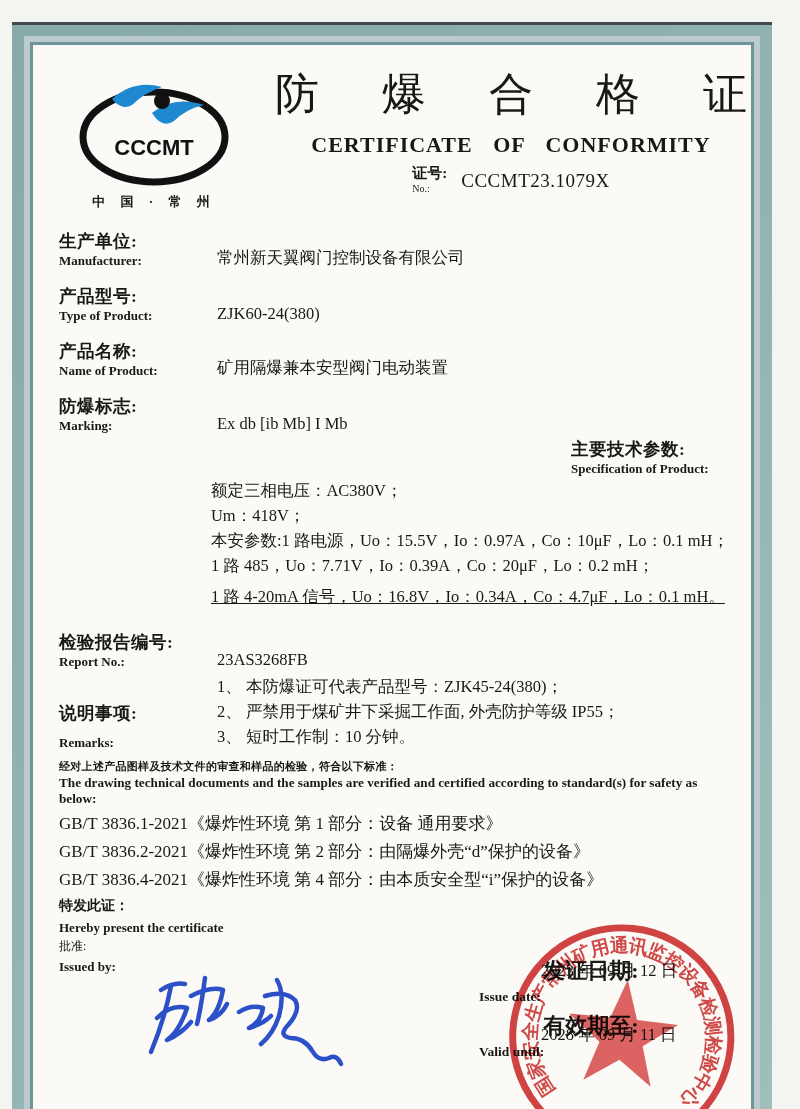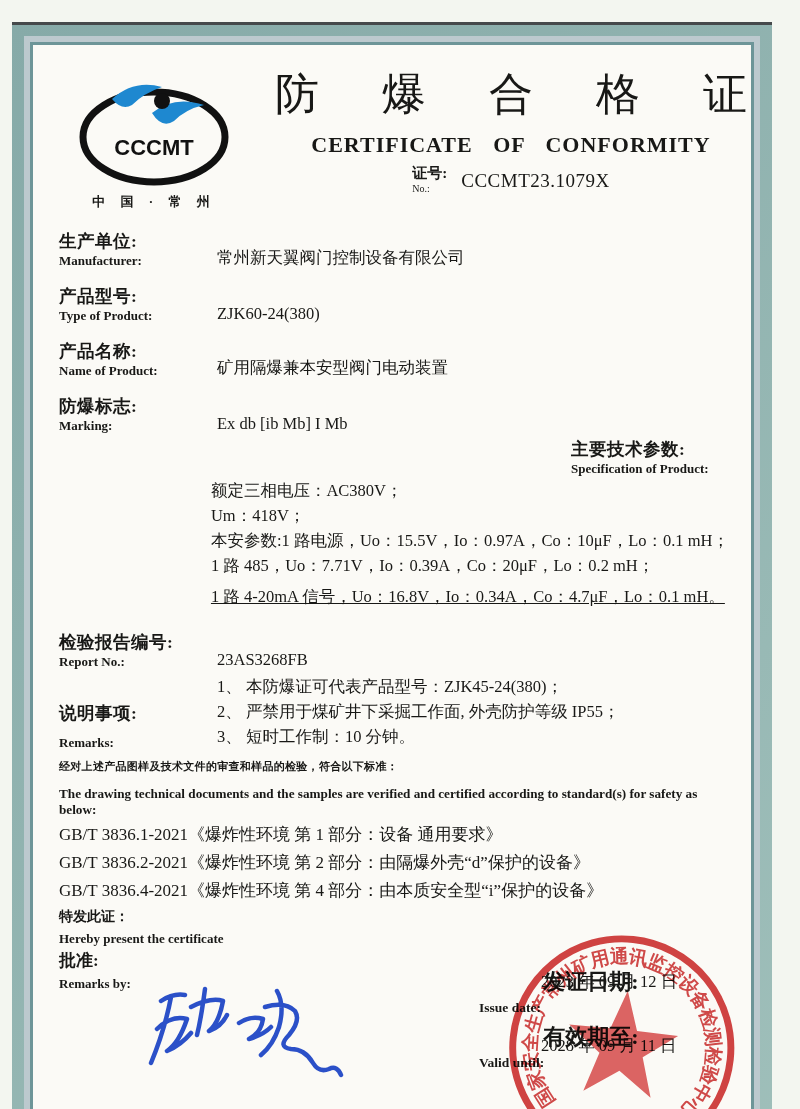--- a/index.html
+++ b/index.html
@@ -34,29 +34,29 @@
   .val .gap-top { margin-top:9px;text-decoration:underline; }
   .row-mfr .val, .row-type .val, .row-name .val, .row-marking .val { padding-top:6px; }
   .row { min-height:52px; }
   .row-spec { min-height:0;flex-direction:column; }
   .row-report { min-height:56px; }
   .row-remarks { min-height:0; }
 
   
   .standards { margin-top:8px; }
   .standards .intro-cn { font-size:11px; font-weight:bold; letter-spacing:.3px; }
-  .standards .intro-en { font-size:13.2px; font-weight:600; margin-top:12px; }
+  .standards .intro-en { font-size:13.2px; font-weight:600; margin-top:1px; }
   .standards .std { font-size:17px; margin-top:5px; }
   .present-cn { font-size:14px; font-weight:bold; margin-top:6px; }
   .present-en { font-size:13px; font-weight:bold; margin-top:5px; }
 
   
   .issue { position:relative; display:flex; min-height:196px; margin-top:2px; }
   .issue-left { width:330px; flex:none; position:relative; }
-  .approve-cn { font-size:17px; font-weight:bold; }
+  .approve-cn { font-size:12px; font-weight:normal; }
   .approve-en { font-size:13px; font-weight:bold; margin-top:4px; }
   .signature { position:absolute; left:68px; top:22px; }
   .issue-right { flex:1; padding-top:18px; padding-left:64px; position:relative; }
   .date-row { margin-bottom:2px; }
   .date-cn { font-size:22px; font-weight:bold;text-align:center; }
   .date-en { font-size:13.5px; font-weight:bold; margin-left:26px; margin-top:3px; margin-bottom:6px; }
   .dval1 { position:absolute; left:152px; top:22px; font-size:16.5px; }
   .dval2 { position:absolute; left:152px; top:86px; font-size:16.5px; }
   .stamp { position:absolute; right:-12px; top:-22px; width:238px; height:238px;
            transform:rotate(6deg); mix-blend-mode:multiply; opacity:.92; }
@@ -167,21 +167,21 @@
       <div class="std">GB/T 3836.1-2021《爆炸性环境 第 1 部分：设备 通用要求》</div>
       <div class="std">GB/T 3836.2-2021《爆炸性环境 第 2 部分：由隔爆外壳“d”保护的设备》</div>
       <div class="std">GB/T 3836.4-2021《爆炸性环境 第 4 部分：由本质安全型“i”保护的设备》</div>
       <div class="present-cn">特发此证：</div>
       <div class="present-en">Hereby present the certificate</div>
     </div>
 
     <div class="issue">
       <div class="issue-left">
         <div class="approve-cn">批准:</div>
-        <div class="approve-en">Remarks by:</div>
+        <div class="approve-en">Issued by:</div>
         <svg class="signature" width="230" height="130" viewBox="0 0 230 130">
           <g fill="none" stroke="#2b50c8" stroke-width="4.5" stroke-linecap="round" stroke-linejoin="round">
             <path d="M34 30 Q46 22 58 24 M44 26 Q38 58 24 92 M30 58 Q44 44 60 48 Q52 72 40 80 Q54 74 64 62"></path>
             <path d="M78 18 Q74 48 70 64 M64 36 Q84 26 96 30 Q92 52 82 60 Q94 56 100 44"></path>
             <path d="M112 52 Q124 44 136 48 Q134 62 122 68 Q136 64 144 56"></path>
             <path d="M150 20 Q158 34 152 56 Q146 74 134 84 M138 36 Q158 30 168 40 Q174 50 162 64 Q150 76 164 78 Q178 78 186 92 Q192 102 202 98 Q210 94 214 104"></path>
           </g>
         </svg>
       </div>
       <div class="issue-right">

